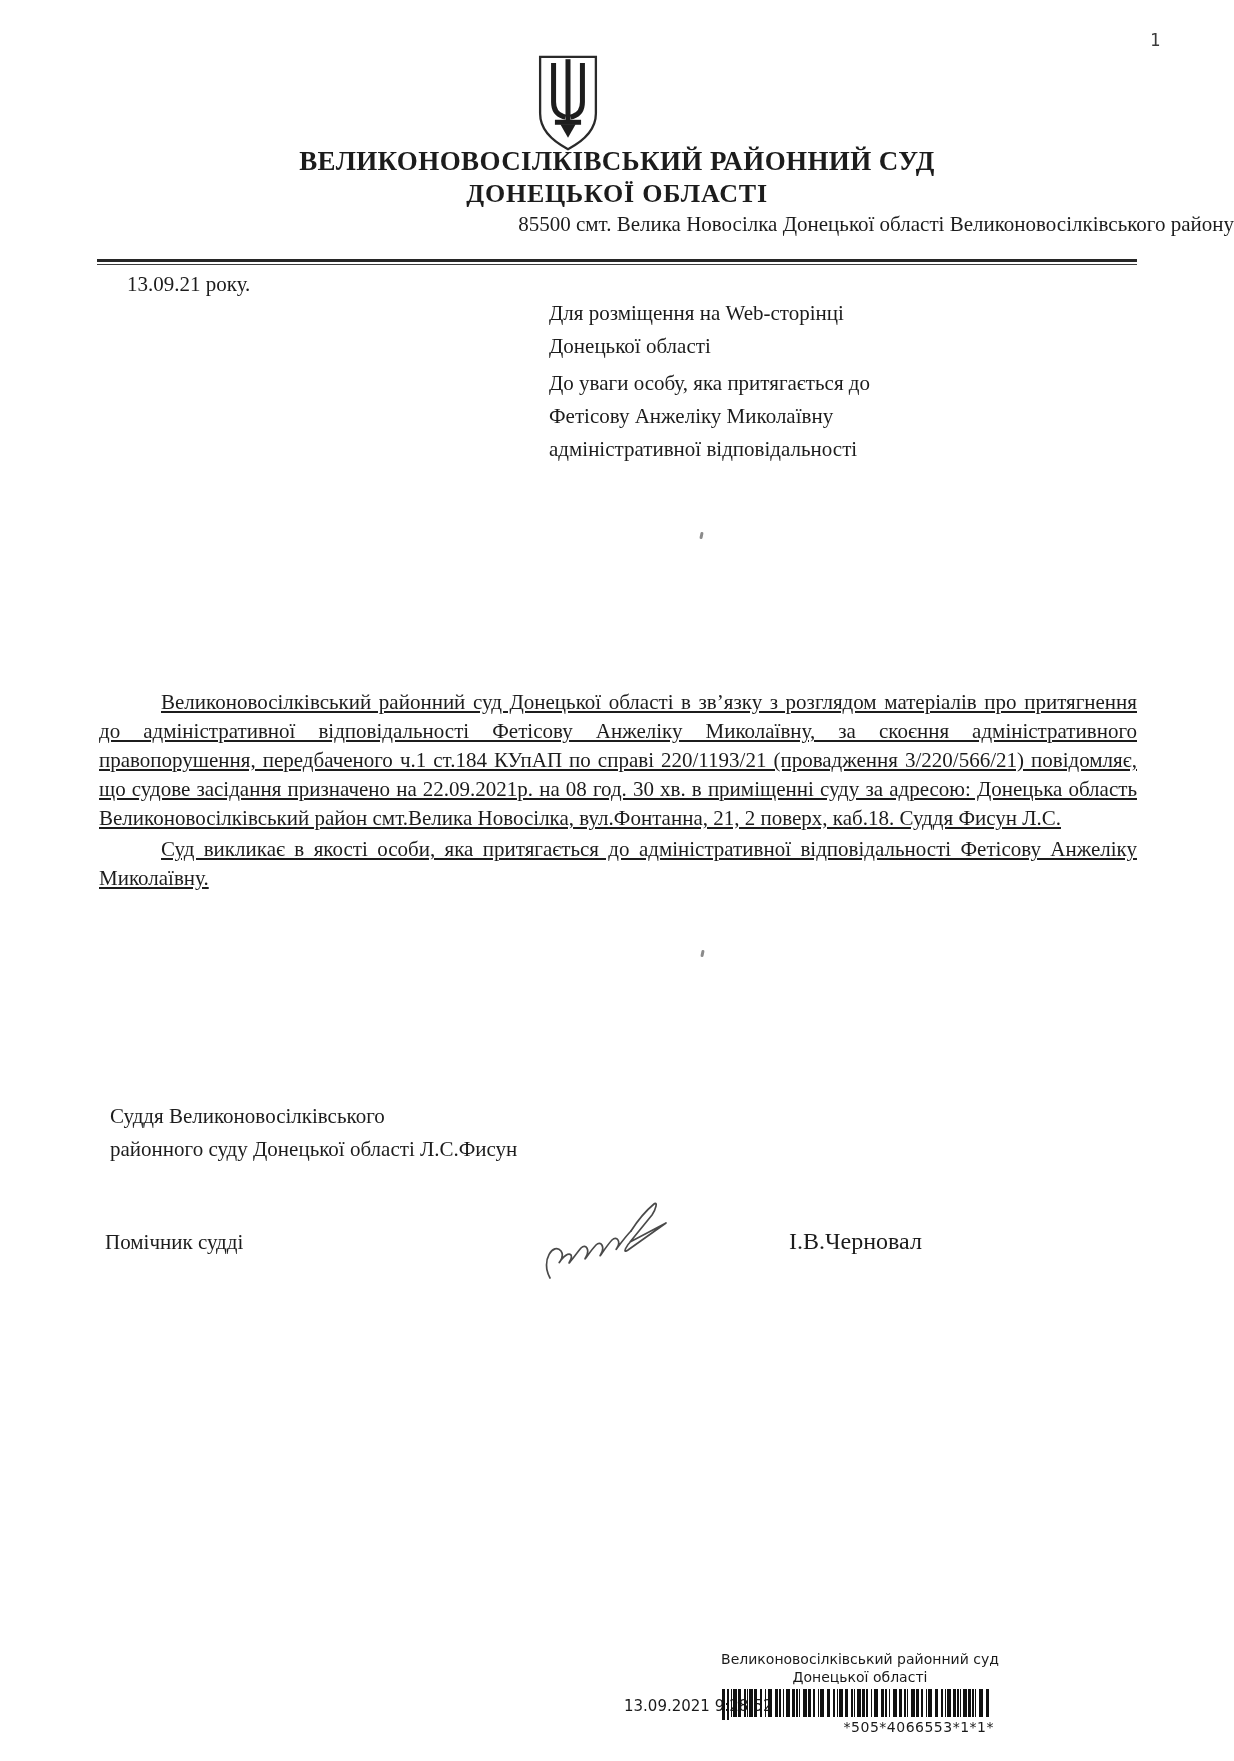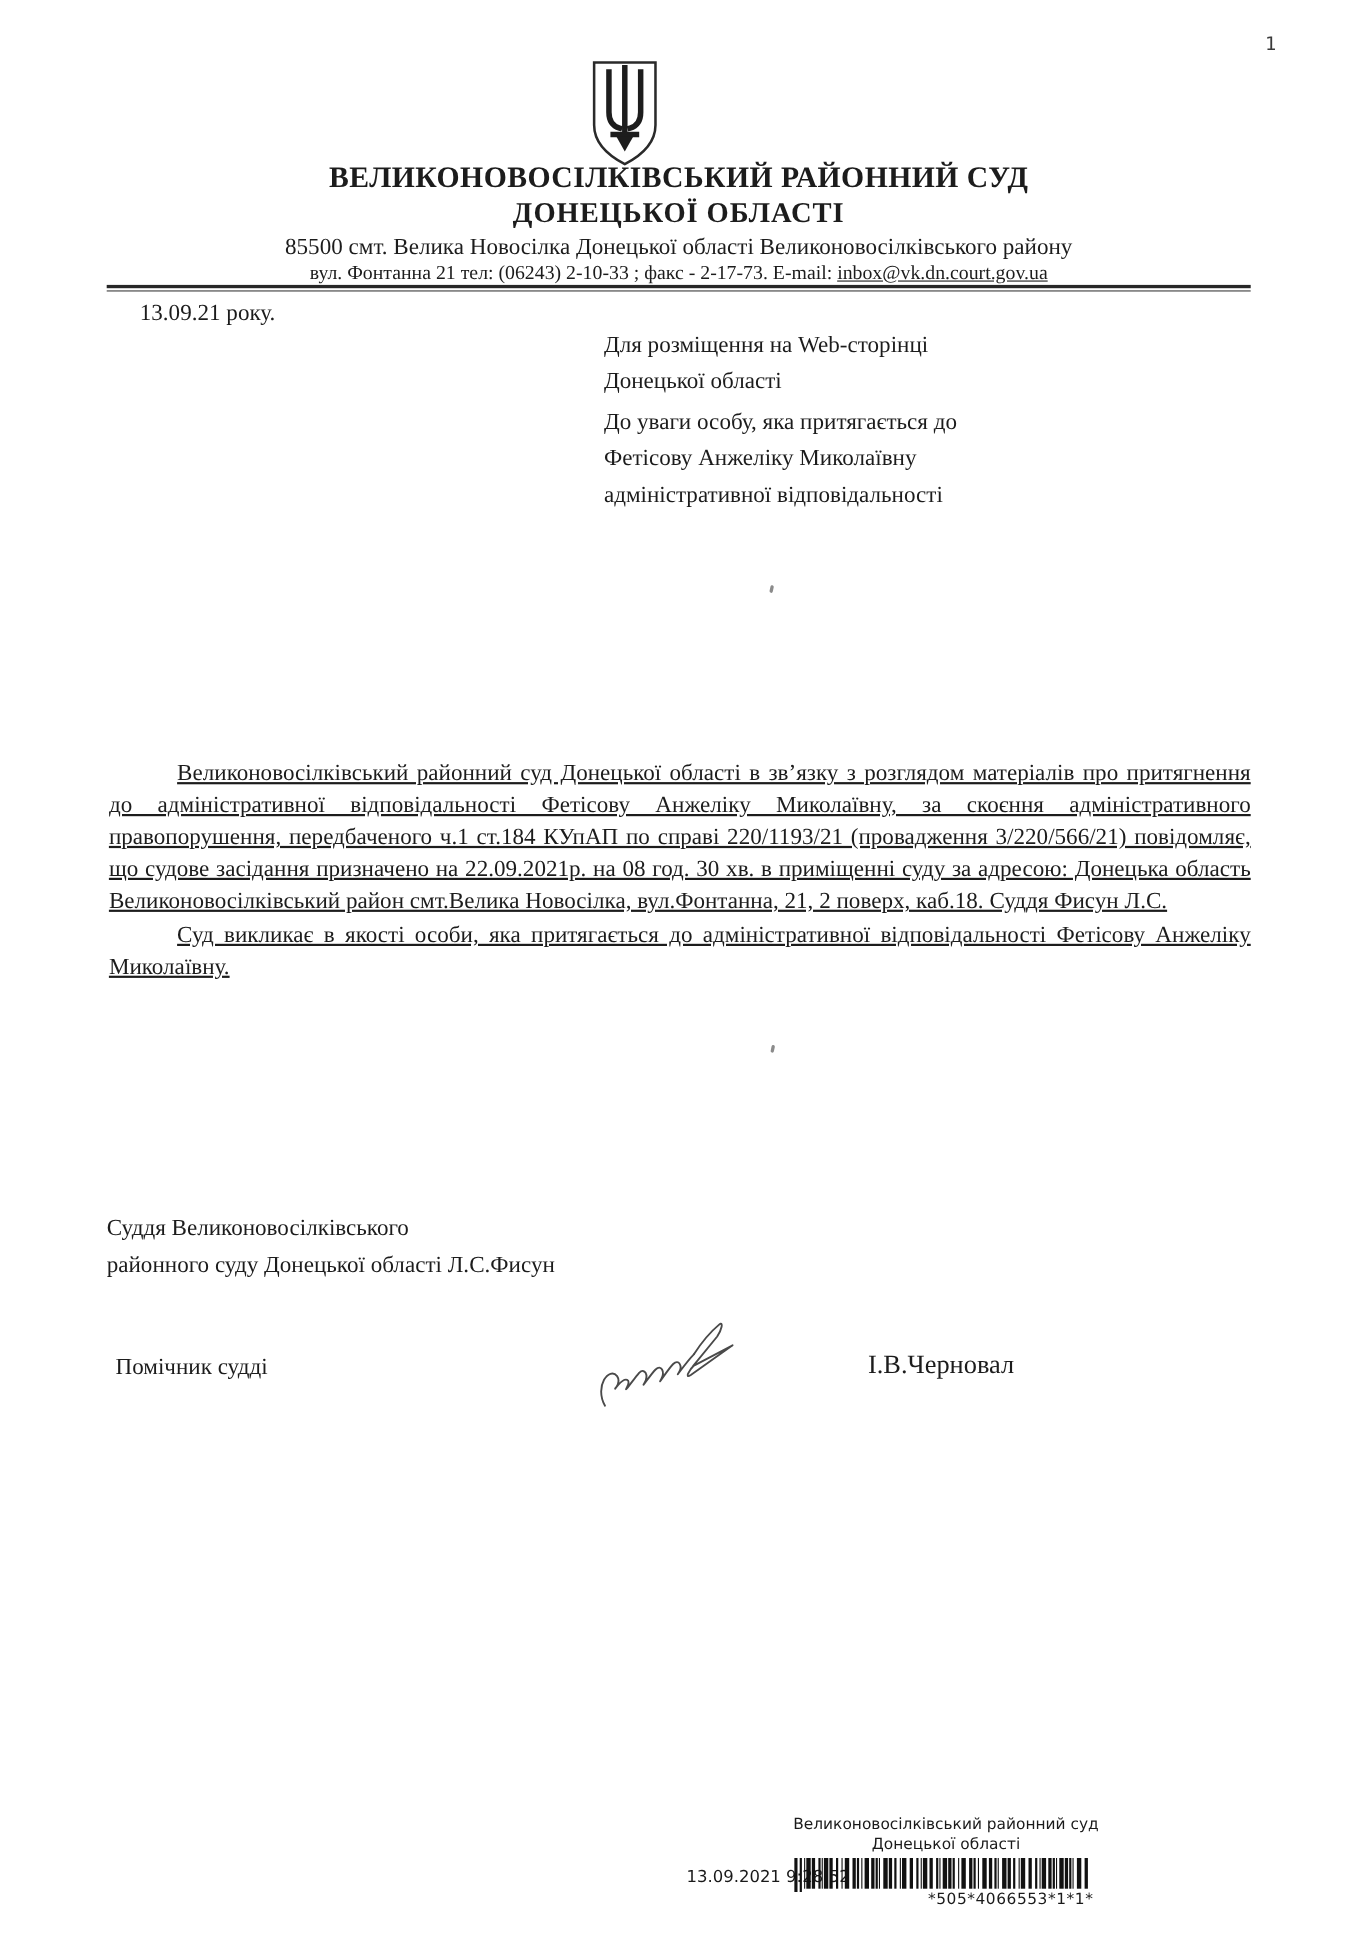--- a/index.html
+++ b/index.html
@@ -14,37 +14,37 @@
   }
   .abs{position:absolute;}
   .centered{left:0;width:100%;text-align:center;}
 
   .page-number{top:30px;left:1150px;font-size:17px;font-family:"DejaVu Sans Mono", monospace;color:#3a3a3a;}
 
   .emblem{top:54px;left:534px;width:68px;height:100px;}
 
   .title1{top:146px;font-size:27px;font-weight:bold;letter-spacing:.4px;}
   .title2{top:179px;font-size:26px;font-weight:bold;letter-spacing:.8px;}
-  .address-line{top:212px;font-size:21px;}
+  .address-line{top:212px;font-size:21px;text-align:right;}
   .contact-line{top:238px;font-size:18px;}
   .contact-line .email{text-decoration:underline;}
 
   .rule-thick{top:259px;left:97px;width:1040px;height:3px;background:#272727;}
   .rule-thin{top:264px;left:97px;width:1040px;height:1px;background:#3c3c3c;}
 
   .date-line{top:272px;left:127px;font-size:21px;}
 
   .recipient{top:297px;left:549px;font-size:21px;line-height:33px;}
   .recipient .group2{margin-top:4px;}
 
   .body-text{top:686px;left:97px;width:1042px;font-size:21px;line-height:29px;}
   .body-text p{margin:2px;text-align:justify;text-indent:62px;text-decoration:underline;}
   .body-text .b{font-weight:bold;}
 
-  .judge-block{top:1100px;left:97px;font-size:21px;line-height:33px;}
+  .judge-block{top:1100px;left:110px;font-size:21px;line-height:33px;}
 
   .assistant-label{top:1230px;left:105px;font-size:21px;}
   .assistant-name{top:1228px;left:789px;font-size:24px;}
   .signature{top:1190px;left:540px;width:140px;height:96px;}
 
   .speck{width:3px;height:7px;background:#8b8b8b;border-radius:2px;transform:rotate(12deg);}
   .speck1{top:532px;left:700px;}
   .speck2{top:950px;left:701px;}
 
   .footer{font-family:"DejaVu Sans", sans-serif;color:#1a1a1a;}
@@ -69,21 +69,20 @@
         <path d="M34 8 V68"></path>
         <path d="M23 71 H45"></path>
       </g>
       <path d="M26 73 L34 87 L42 73 Z" fill="#1d1d1d"></path>
     </svg>
   </div>
 
   <div class="abs centered title1">ВЕЛИКОНОВОСІЛКІВСЬКИЙ РАЙОННИЙ СУД</div>
   <div class="abs centered title2">ДОНЕЦЬКОЇ  ОБЛАСТІ</div>
   <div class="abs centered address-line">85500 смт. Велика Новосілка Донецької області Великоновосілківського району</div>
-  <div class="abs centered contact-line"><span>вул. Фонтанна 21 тел: (06243)    2-10-33 ;   факс -   2-17-73.   E-mail: </span><span class="email">inbox@vk.dn.court.gov.ua</span></div>
 
   <div class="abs rule-thick"></div>
   <div class="abs rule-thin"></div>
 
   <div class="abs date-line">13.09.21 року.</div>
 
   <div class="abs recipient">
     <div class="group1">
       <div>Для розміщення на Web-сторінці</div>
       <div>Донецької області</div>

